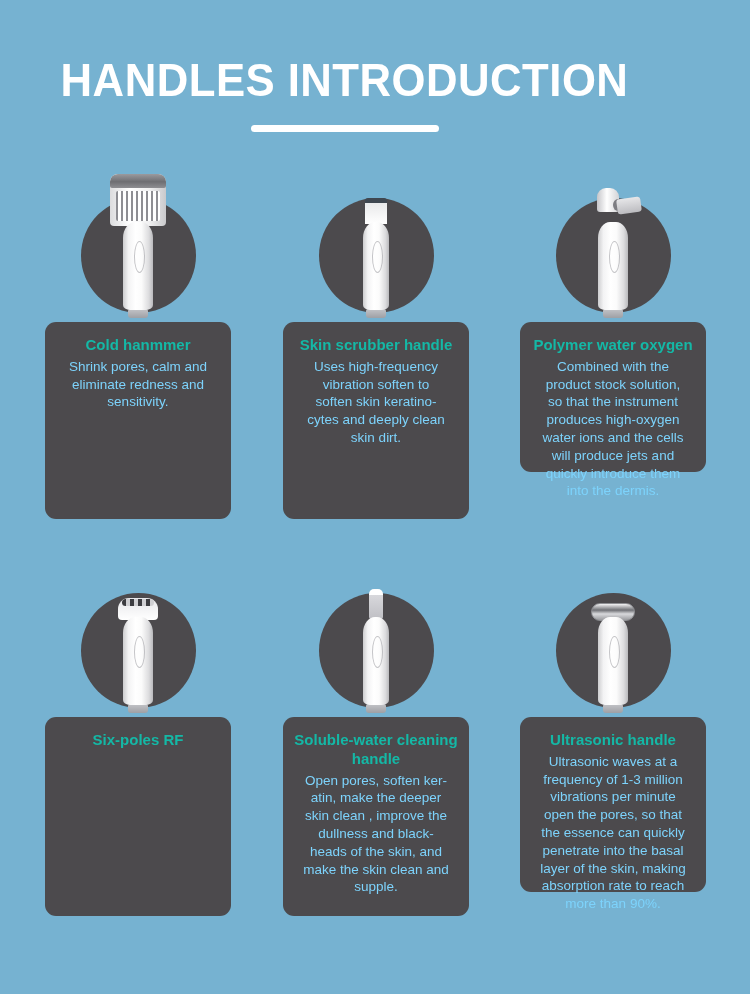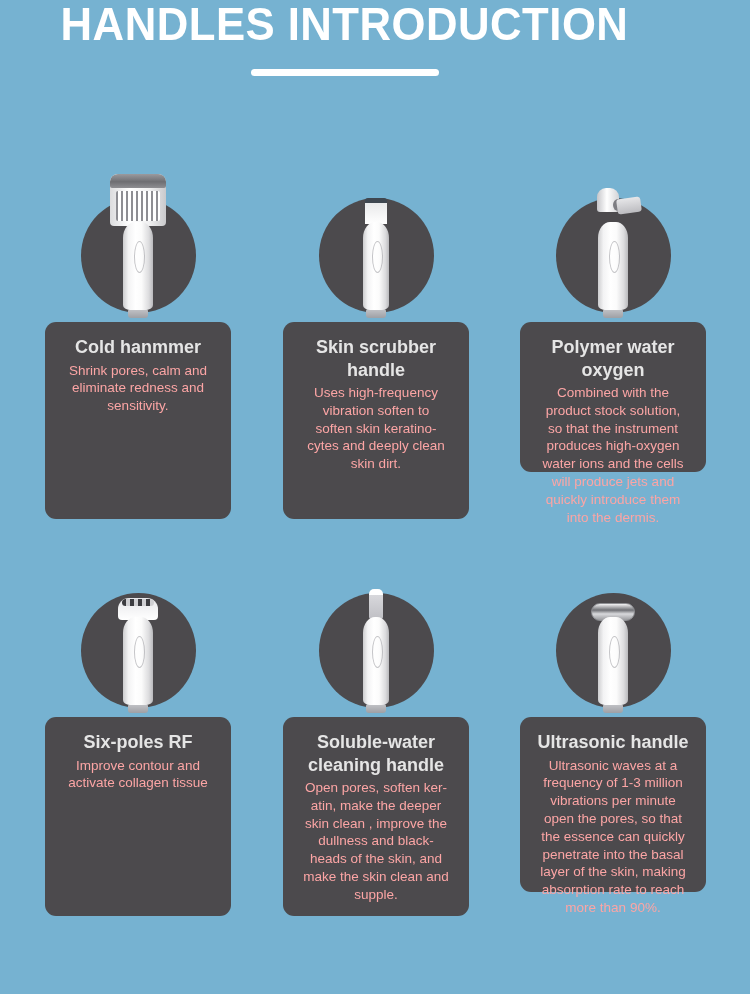--- a/index.html
+++ b/index.html
@@ -12,20 +12,21 @@
 
   body {
     background: #76b2d1;
     font-family: "Liberation Sans", sans-serif;
     position: relative;
   }
 
   
   .header {
     width: 689px;
+    padding-top: 56px;
     text-align: center;
   }
 
   .page-title {
     color: #ffffff;
     font-family: "Liberation Sans Narrow", "Liberation Sans", sans-serif;
     font-size: 47px;
     font-weight: bold;
     letter-spacing: 0.5px;
     line-height: 1.0;
@@ -249,29 +250,29 @@
     left: 0;
     top: 162px;
     width: 186px;
     background: #4c4a4d;
     border-radius: 11px;
     padding: 14px 10px 16px 10px;
     text-align: center;
   }
 
   .card-title {
-    color: #e5e5e5;
-    font-size: 18px;
+    color: #14b8a6;
+    font-size: 15px;
     font-weight: bold;
     line-height: 1.25;
     margin-bottom: 3px;
   }
 
   .card-desc {
-    color: #fca5a5;
+    color: #7dd3fc;
     font-size: 13.5px;
     line-height: 1.32;
     white-space: pre-line;
   }
 </style>
 </head>
 <body>
 
 <div class="header">
   <div class="page-title">HANDLES INTRODUCTION</div>
@@ -359,22 +360,20 @@
         <div class="device">
           <div class="rf-head">
             <div class="rf-poles"></div>
           </div>
           <div class="handle-body wide"></div>
           <div class="handle-foot"></div>
         </div>
       </div>
       <div class="info-card" style="height:199px">
         <div class="card-title">Six-poles RF</div>
-        <div class="card-desc">Improve contour and
-activate collagen tissue</div>
       </div>
     </div>
 
     <div class="cell col-2">
       <div class="photo-wrap">
         <div class="photo-circle"></div>
         <div class="device">
           <div class="pen-tip"></div>
           <div class="handle-body"></div>
           <div class="handle-foot"></div>

